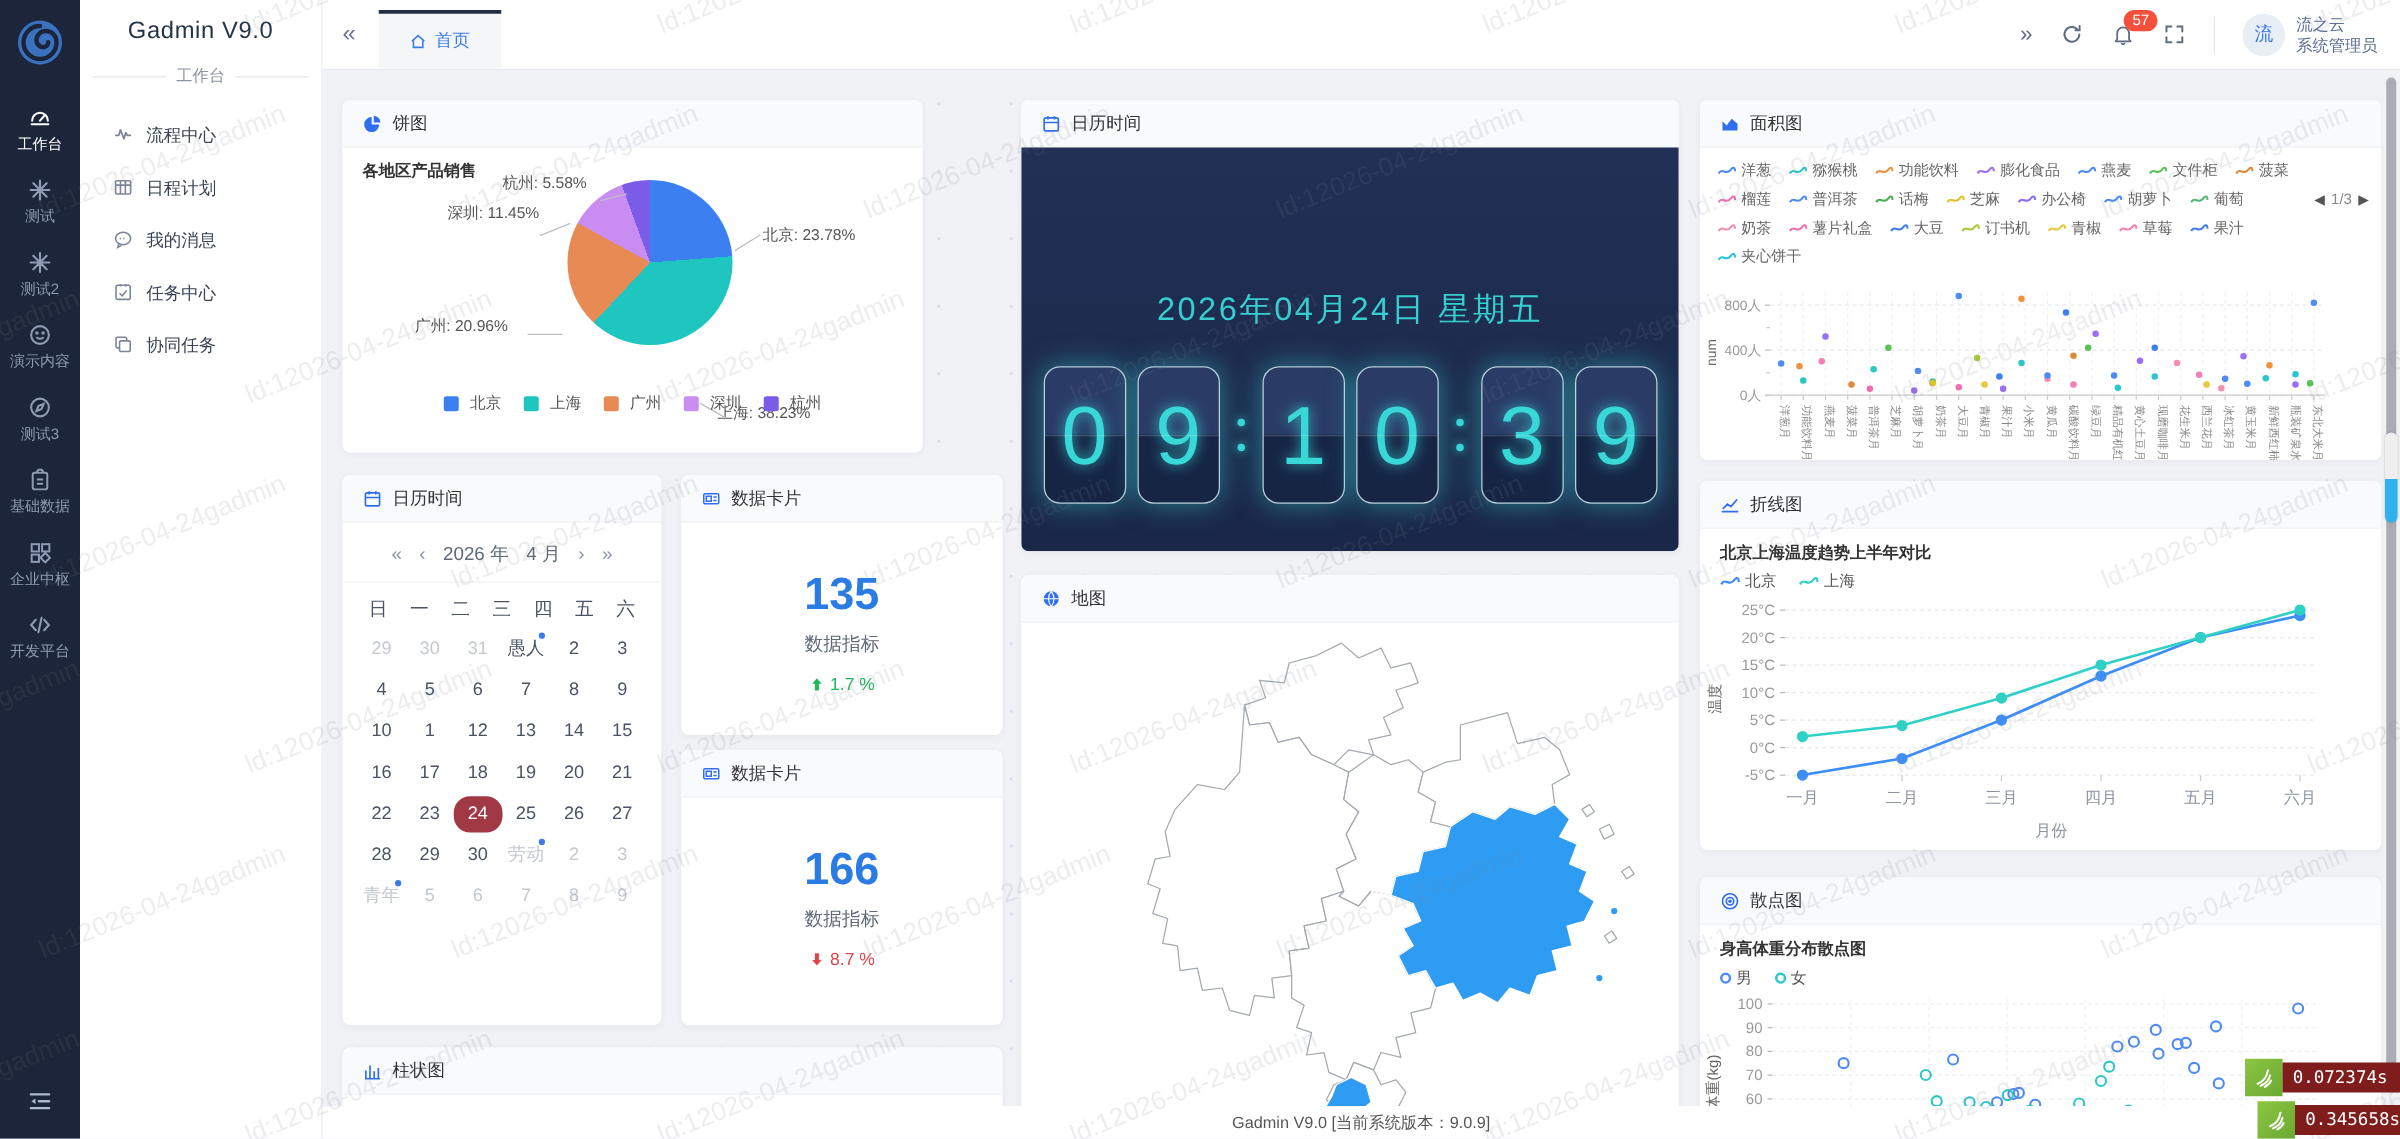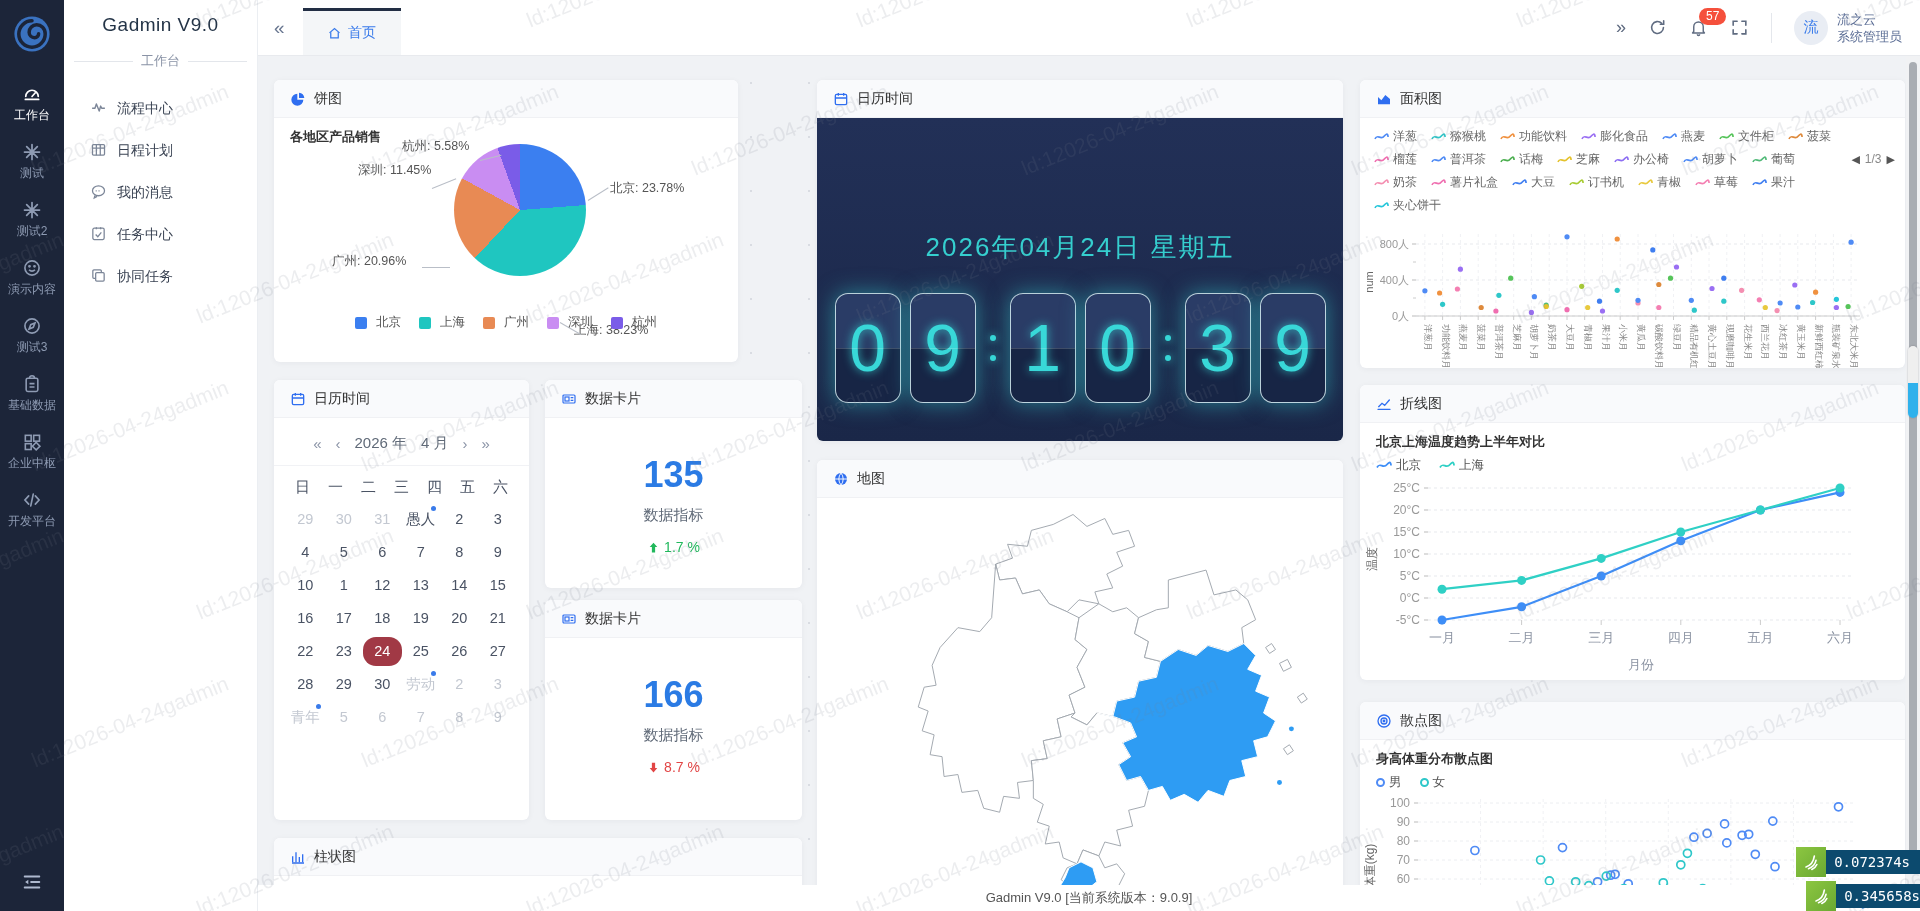--- a/index.html
+++ b/index.html
@@ -127,21 +127,21 @@
   
   #watermark-layer { position:absolute; inset:0; pointer-events:none; z-index:40; overflow:hidden; }
   .wm { position:absolute; font-size:21px; color:rgba(120,126,140,.14); transform:rotate(-22deg); white-space:nowrap; }
 
   
   .timers { position:absolute; right:0; bottom:0; z-index:60; }
   .timer-row { display:flex; align-items:center; justify-content:flex-end; margin-top:4px; }
   .timer-row.shift { margin-right:-10px; }
   .timer-logo { width:30px; height:30px; background:linear-gradient(135deg,#8cc641,#6aa832); display:flex; align-items:center; justify-content:center; }
   .timer-logo svg { width:20px; height:20px; }
-  .timer-label { background:#0c4a6e; color:#fff; font-family:"DejaVu Sans Mono","Liberation Mono",monospace; font-size:14px; padding:4px 10px 4px 8px; }
+  .timer-label { background:#7f1d1d; color:#fff; font-family:"DejaVu Sans Mono","Liberation Mono",monospace; font-size:14px; padding:4px 10px 4px 8px; }
   .site-wm { position:absolute; right:4px; bottom:2px; z-index:55; color:#4a90d9; font-style:italic; font-size:15px; opacity:.75; }
 
   svg text { font-family:"Liberation Sans","DejaVu Sans",sans-serif; }
 </style>
 </head>
 <body>
 
 <div class="app">
 
   <aside class="rail">

